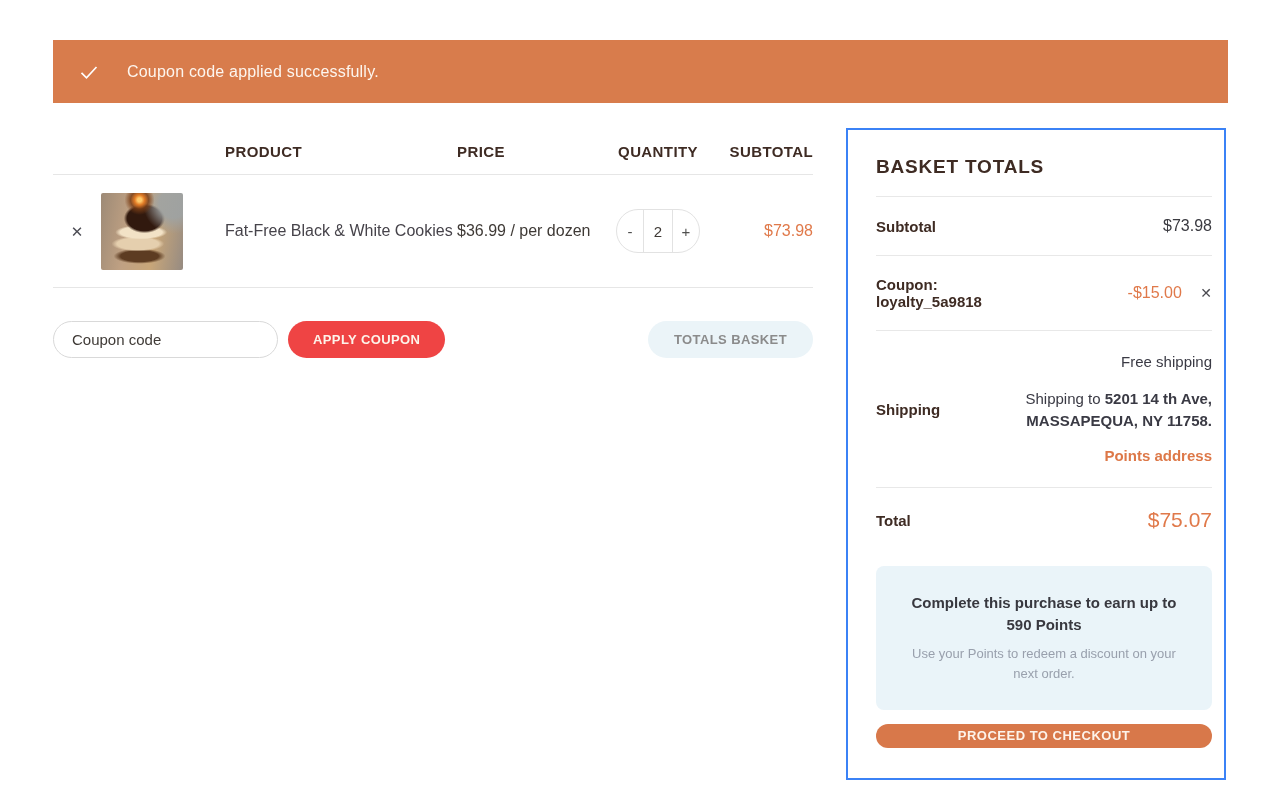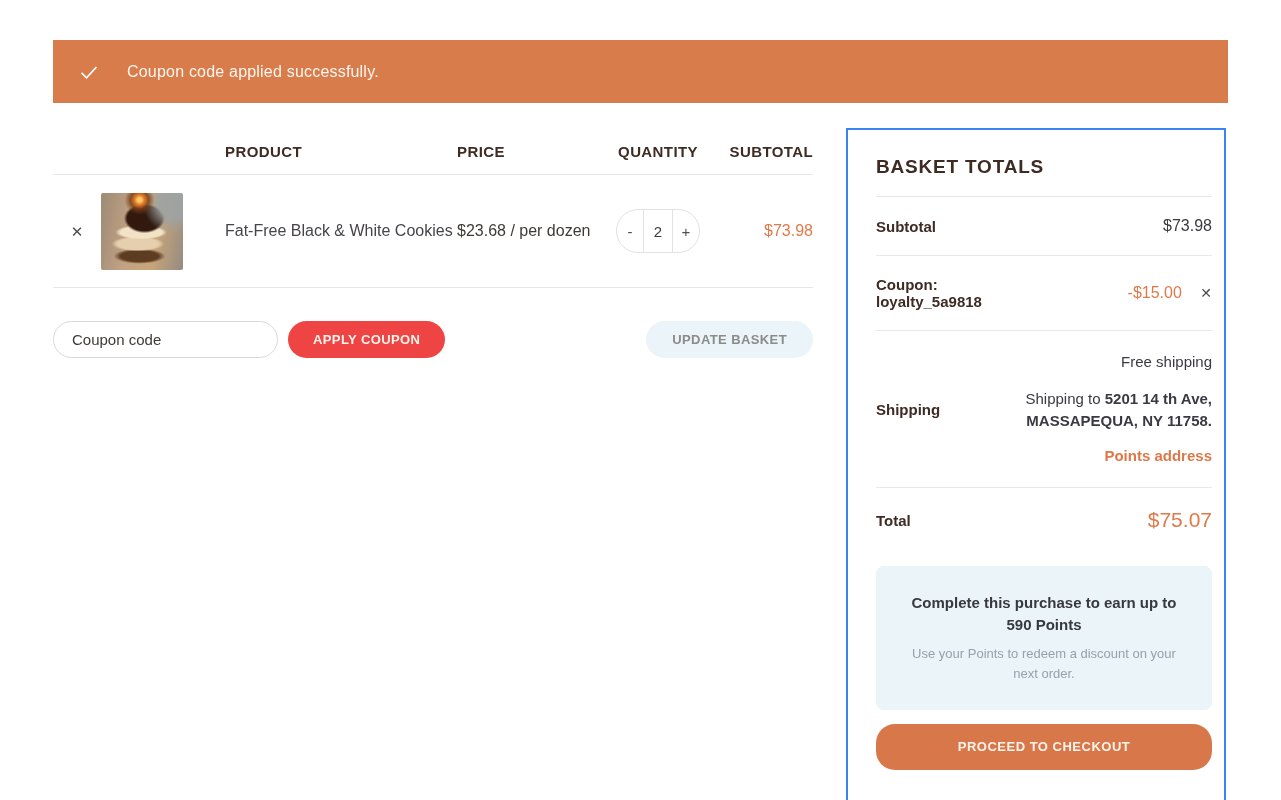--- a/index.html
+++ b/index.html
@@ -74,21 +74,21 @@
   .ship-method { margin-bottom:14px; }
   .ship-addr b { font-weight:700; }
   .change-addr { color:#dd7848; font-weight:600; margin-top:12px; cursor:pointer; }
   .total-value { color:#e0794a; font-size:21px; font-weight:500; }
 
   .points-box { margin-top:14px; background:#eaf4f9; border-radius:8px; padding:26px 24px;
     text-align:center; }
   .points-head { font-size:15px; font-weight:700; color:#38383f; line-height:1.45; }
   .points-sub { font-size:13px; color:#99a0ad; line-height:1.55; margin-top:8px; }
 
-  .btn-checkout { display:block; width:100%; height:46px; margin-top:14px; border:none;
+  .btn-checkout { display:block; width:100%; height:24px; margin-top:14px; border:none;
     border-radius:19px; background:#d8784a; color:#fdf3ea; font-size:13px; font-weight:600;
     letter-spacing:.5px; cursor:pointer; font-family:"Liberation Sans", sans-serif; }
 </style>
 </head>
 <body>
 
 <div class="page">
 
   <div class="banner">
     <svg class="check" viewBox="0 0 24 24">
@@ -105,35 +105,35 @@
         <div class="th product">PRODUCT</div>
         <div class="th price">PRICE</div>
         <div class="th qty">QUANTITY</div>
         <div class="th subtotal">SUBTOTAL</div>
       </div>
 
       <div class="cart-grid trow">
         <div class="remove-x">✕</div>
         <div class="prod-img"></div>
         <div class="prod-name">Fat-Free Black &amp; White Cookies</div>
-        <div class="prod-price">$23.68 / per dozen</div>
+        <div class="prod-price">$36.99 / per dozen</div>
         <div class="qty-cell">
           <div class="stepper">
             <div class="btn">-</div>
             <div class="val">2</div>
             <div class="btn">+</div>
           </div>
         </div>
         <div class="row-subtotal">$73.98</div>
       </div>
 
       <div class="coupon-row">
         <input class="coupon-input" type="text" placeholder="Coupon code" style="">
         <button class="btn-pill btn-apply">APPLY COUPON</button>
-        <button class="btn-pill btn-update">UPDATE BASKET</button>
+        <button class="btn-pill btn-update">TOTALS BASKET</button>
       </div>
     </div>
 
     <div class="panel">
       <div class="panel-title">BASKET TOTALS</div>
 
       <div class="prow">
         <span class="plabel">Subtotal</span>
         <span class="pvalue">$73.98</span>
       </div>

